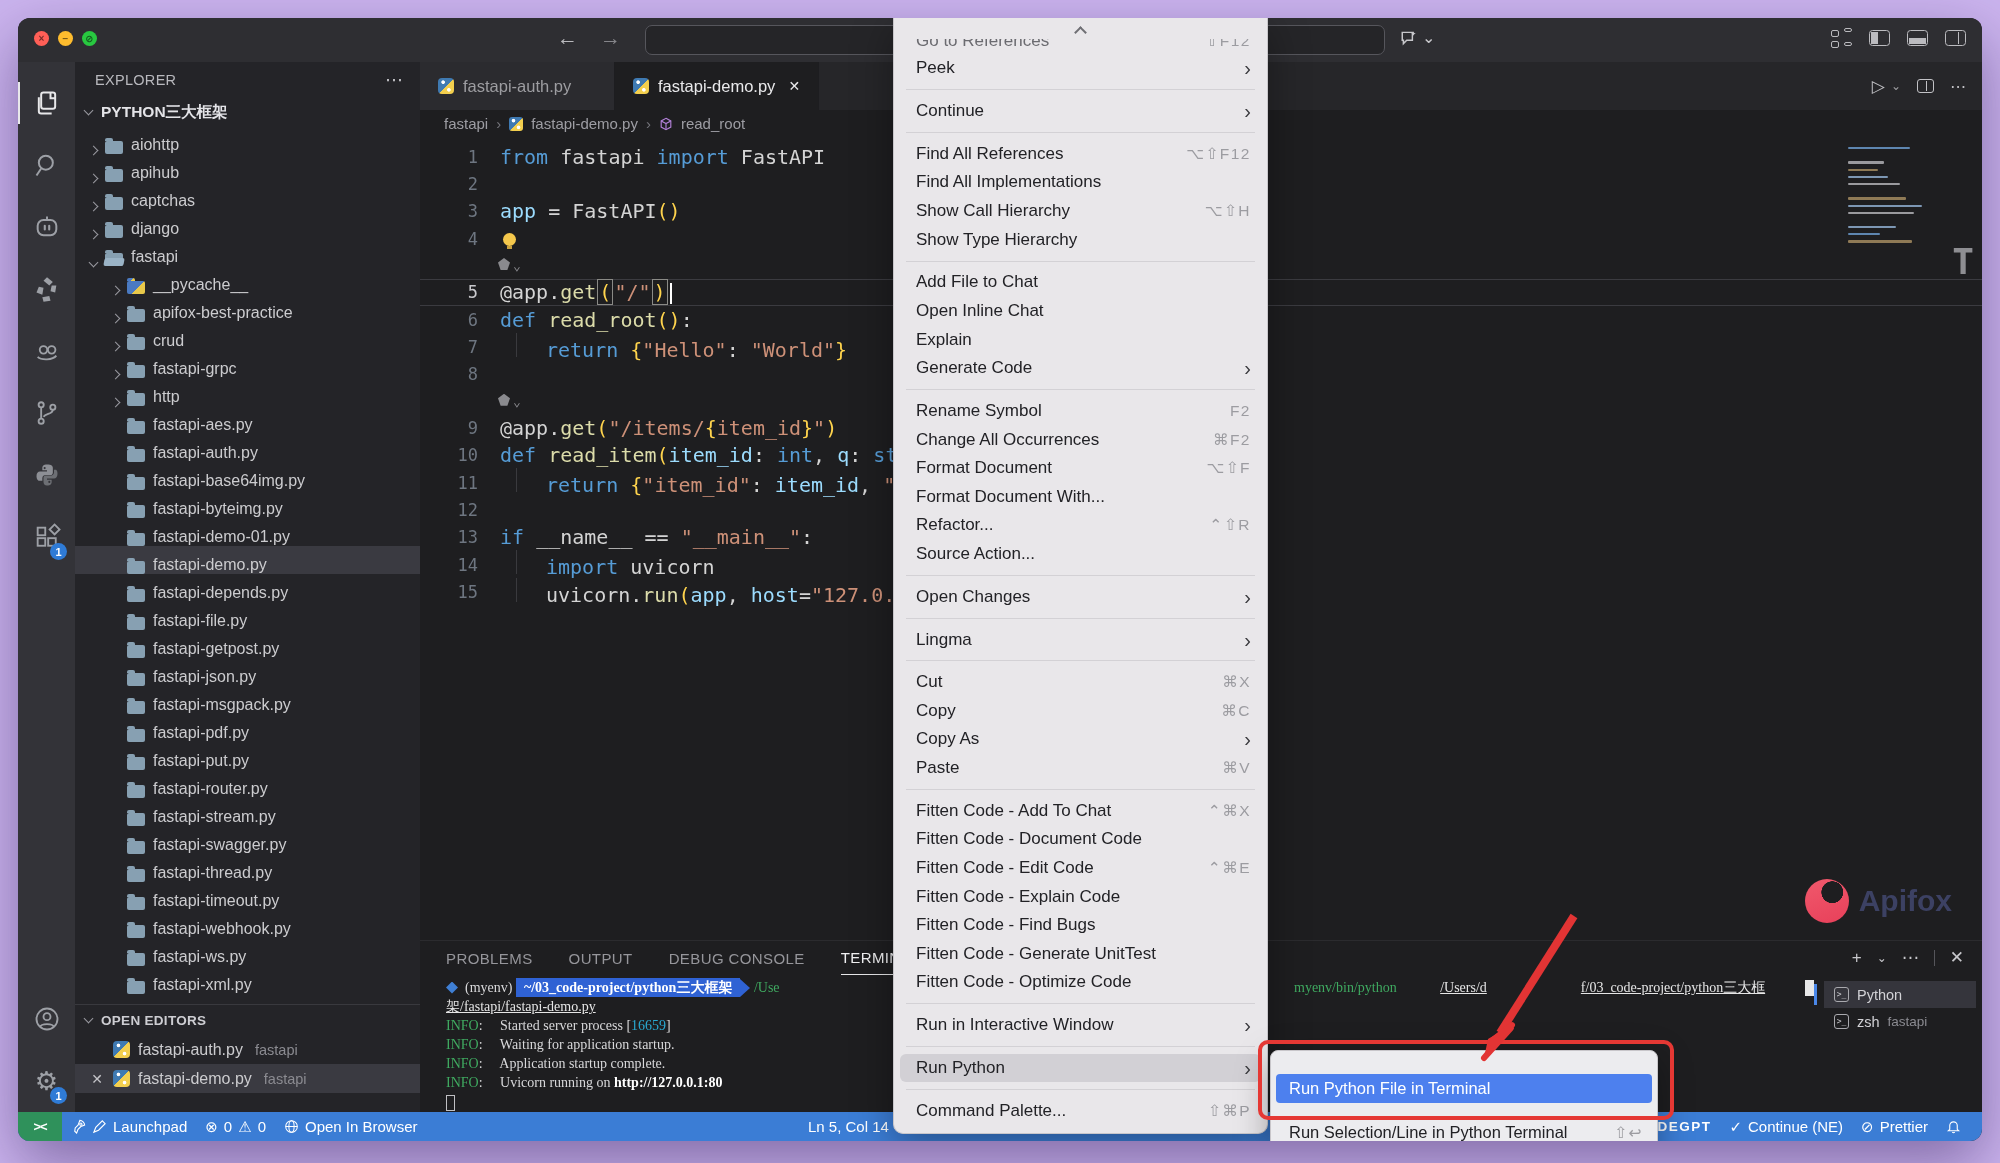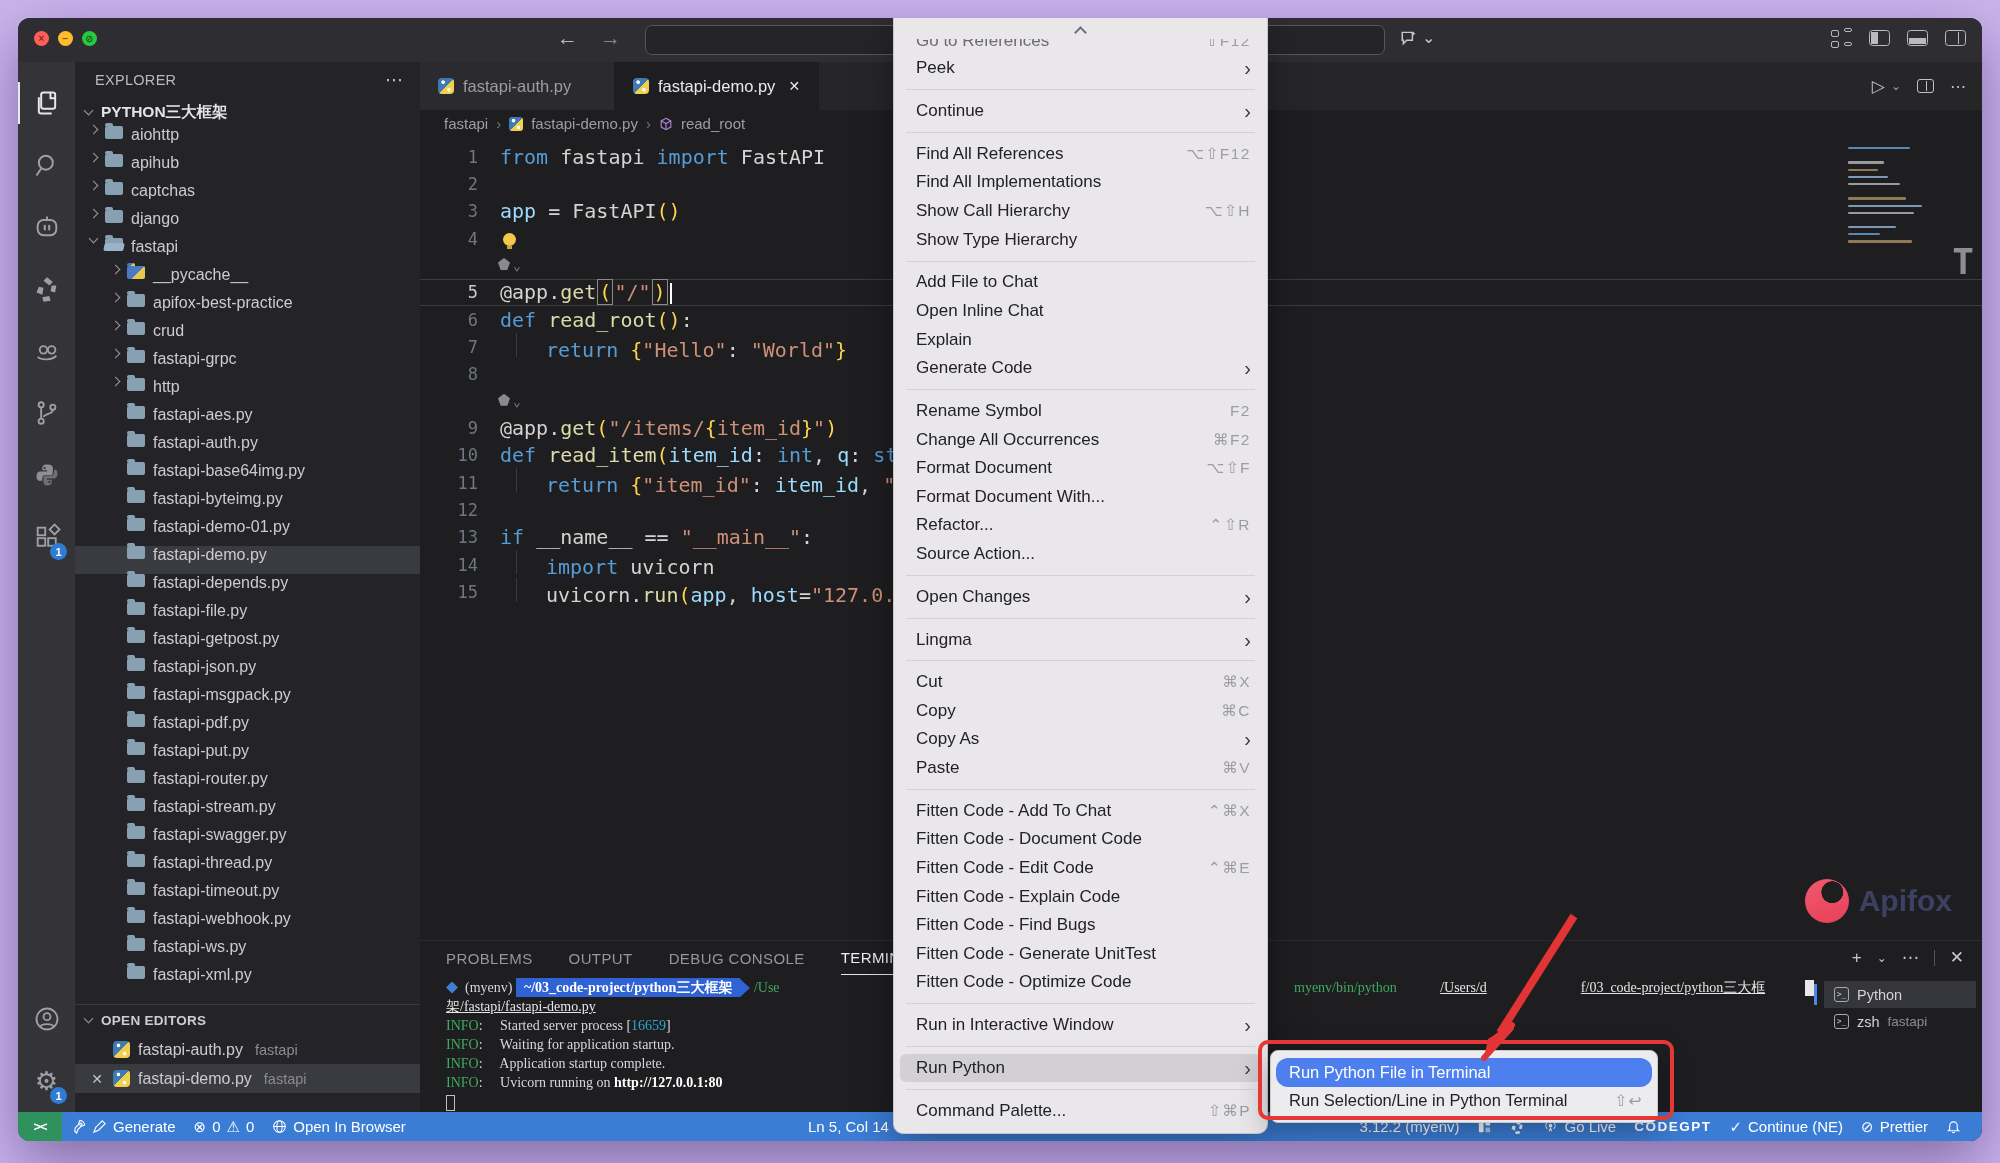--- a/index.html
+++ b/index.html
@@ -49,21 +49,21 @@
   .sidebar { width:345px; background:#242428; flex:0 0 auto; display:flex; flex-direction:column; font-size:16px; color:#cccccf; overflow:hidden; }
   .sb-header { height:36px; display:flex; align-items:center; padding:0 16px 0 20px; color:#b9b9be; font-size:14.5px; letter-spacing:.3px; flex:0 0 auto; }
   .sb-header .dots { margin-left:auto; font-size:18px; letter-spacing:1px; color:#c5c5c9; }
   .chev { width:7px; height:7px; border-right:1.5px solid #9a9aa0; border-bottom:1.5px solid #9a9aa0; display:inline-block; flex:0 0 auto; }
   .chev.open { transform:rotate(45deg); margin-top:-3px; }
   .trow.chev-none .chev { visibility:hidden; }
   .trow.chev-open .chev { transform:rotate(45deg); margin-top:-3px; }
   .trow.chev-closed .chev { transform:rotate(-45deg); }
   .root-row { display:flex; align-items:center; gap:9px; height:28px; padding-left:10px; font-weight:bold; color:#e4e4e8; font-size:15.5px; flex:0 0 auto; }
   .tree { flex:0 0 auto; }
-  .trow { display:flex; align-items:flex-start; gap:8px; height:28px; cursor:default; }
+  .trow { display:flex; align-items:flex-end; gap:8px; height:28px; cursor:default; }
   .trow.d1 { padding-left:15px; } .trow.d2 { padding-left:37px; }
   .trow.sel { background:#3a3a41; }
   .tlabel { white-space:nowrap; }
   .ficon { flex:0 0 auto; }
   .fold { width:18px; height:13px; background:#87a0b2; border-radius:2px; position:relative; display:inline-block; }
   .fold::before { content:""; position:absolute; top:-3px; left:0; width:8px; height:3px; background:inherit; border-radius:2px 2px 0 0; }
   .trow.ic-folderopen .fold::after { content:""; position:absolute; left:-1px; right:-1px; bottom:0; height:8px; background:#9ab3c6; border-radius:2px; transform:skewX(-10deg); }
   .trow.ic-pyfolder .fold { background:linear-gradient(135deg,#4a7ac2 0 58%,#e8c84a 58% 100%); }
   .pyic { width:17px; height:17px; border-radius:4px; display:inline-block; flex:0 0 auto;
     background:radial-gradient(circle at 32% 26%,#fff 1.4px,transparent 2.2px),
@@ -162,21 +162,21 @@
   .mi-arrow { margin-left:auto; font-size:20px; color:#3a3a3e; line-height:1; }
   .mdiv { height:1px; background:#d3d1d5; margin:6.6px 12px; }
   .mi-wrap.clipped { height:15px; overflow:hidden; }
   .mi-wrap.clipped .mi { transform:translateY(-12px); color:#6b6b70; }
   .mi-wrap.hover .mi { background:#d2d0d5; border-radius:6px; margin:0 6px; padding:0 10px 0 16px; }
 
   
   .submenu { position:absolute; left:1252px; top:1032px; width:388px; z-index:55;
     background:#ececef; border:1px solid #c8c6ca; border-radius:8px; box-shadow:0 10px 34px rgba(0,0,0,.35); padding:7px 0; color:#222226; }
   .submenu .mi { height:28.5px; padding:0 14px 0 18px; font-size:16.5px; }
-  .mi-wrap.sel .mi { background:#4d80ee; color:#fff; border-radius:12px; margin:0 5px; padding:0 9px 0 13px; }
+  .mi-wrap.sel .mi { background:#4d80ee; color:#fff; border-radius:4px; margin:16px 5px; padding:0 9px 0 13px; }
 
   
   .redbox { position:absolute; left:1240px; top:1022px; width:416px; height:80px; border:4.5px solid #e53834; border-radius:10px; z-index:60; pointer-events:none; }
   .arrowsvg { position:absolute; left:0; top:0; width:1964px; height:1123px; z-index:61; pointer-events:none; }
 
   
   .apifox { position:absolute; right:30px; bottom:218px; display:flex; align-items:center; gap:10px; z-index:3; }
   .apifox-mark { width:44px; height:44px; border-radius:50%; background:radial-gradient(circle at 62% 30%,#1e1e20 26%,transparent 27%),linear-gradient(160deg,#f0596c,#e8405a); }
   .apifox-name { color:#3c4163; font-size:30px; font-weight:bold; }
 </style>
@@ -676,21 +676,21 @@
   <div class="statusbar">
     <div class="sb-remote">&gt;&lt;</div>
     <div class="sb-item">
       <svg viewBox="0 0 16 16" fill="none" stroke="#fff" stroke-width="1.2">
           <path d="M9.5 1.5c2.5 0 5 2.5 5 5l-4 1.5-3 3L6 15l-2-2 .5-3.5 3-3z"></path>
           <circle cx="10.5" cy="5.5" r="1.2"></circle>
         </svg>
       <svg viewBox="0 0 16 16" fill="none" stroke="#fff" stroke-width="1.2">
           <path d="M2 14l2-5 7-7 3 3-7 7z"></path>
         </svg>
-      <span>Generate</span>
+      <span>Launchpad</span>
     </div>
     <div class="sb-item">
       <span class="sb-glyph">⊗</span>
       <span>0</span>
       <span class="sb-glyph">⚠</span>
       <span>0</span>
     </div>
     <div class="sb-item">
       <svg viewBox="0 0 16 16" fill="none" stroke="#fff" stroke-width="1.1">
           <circle cx="8" cy="8" r="6.2"></circle>

